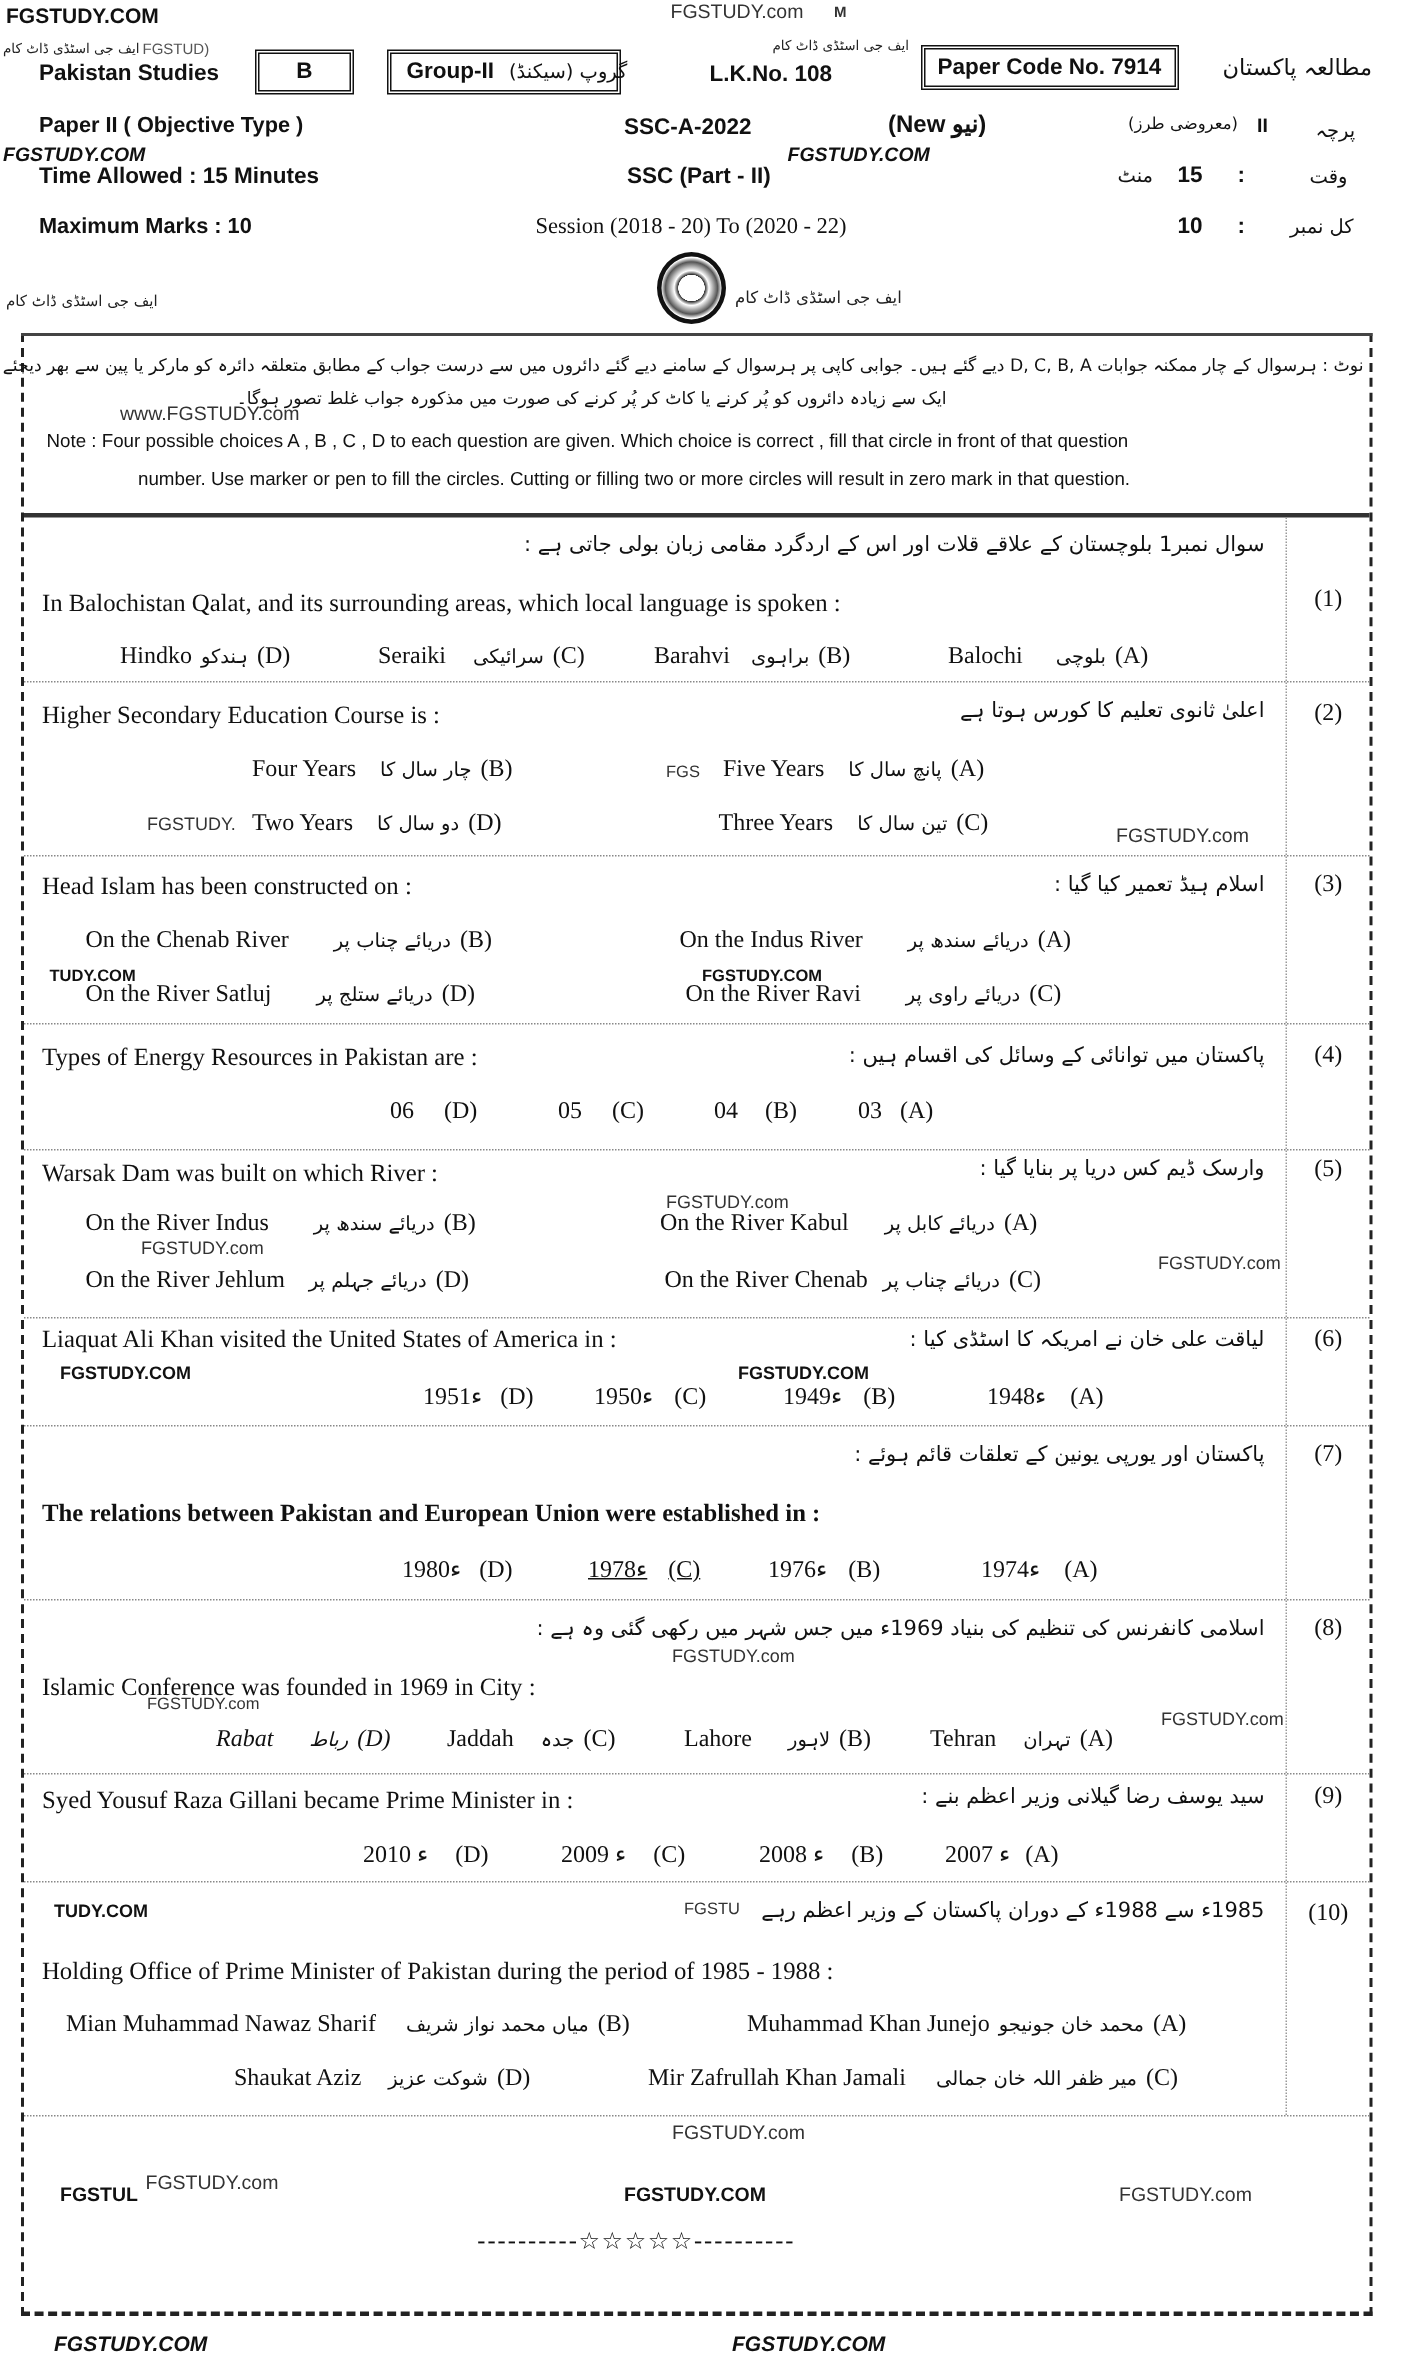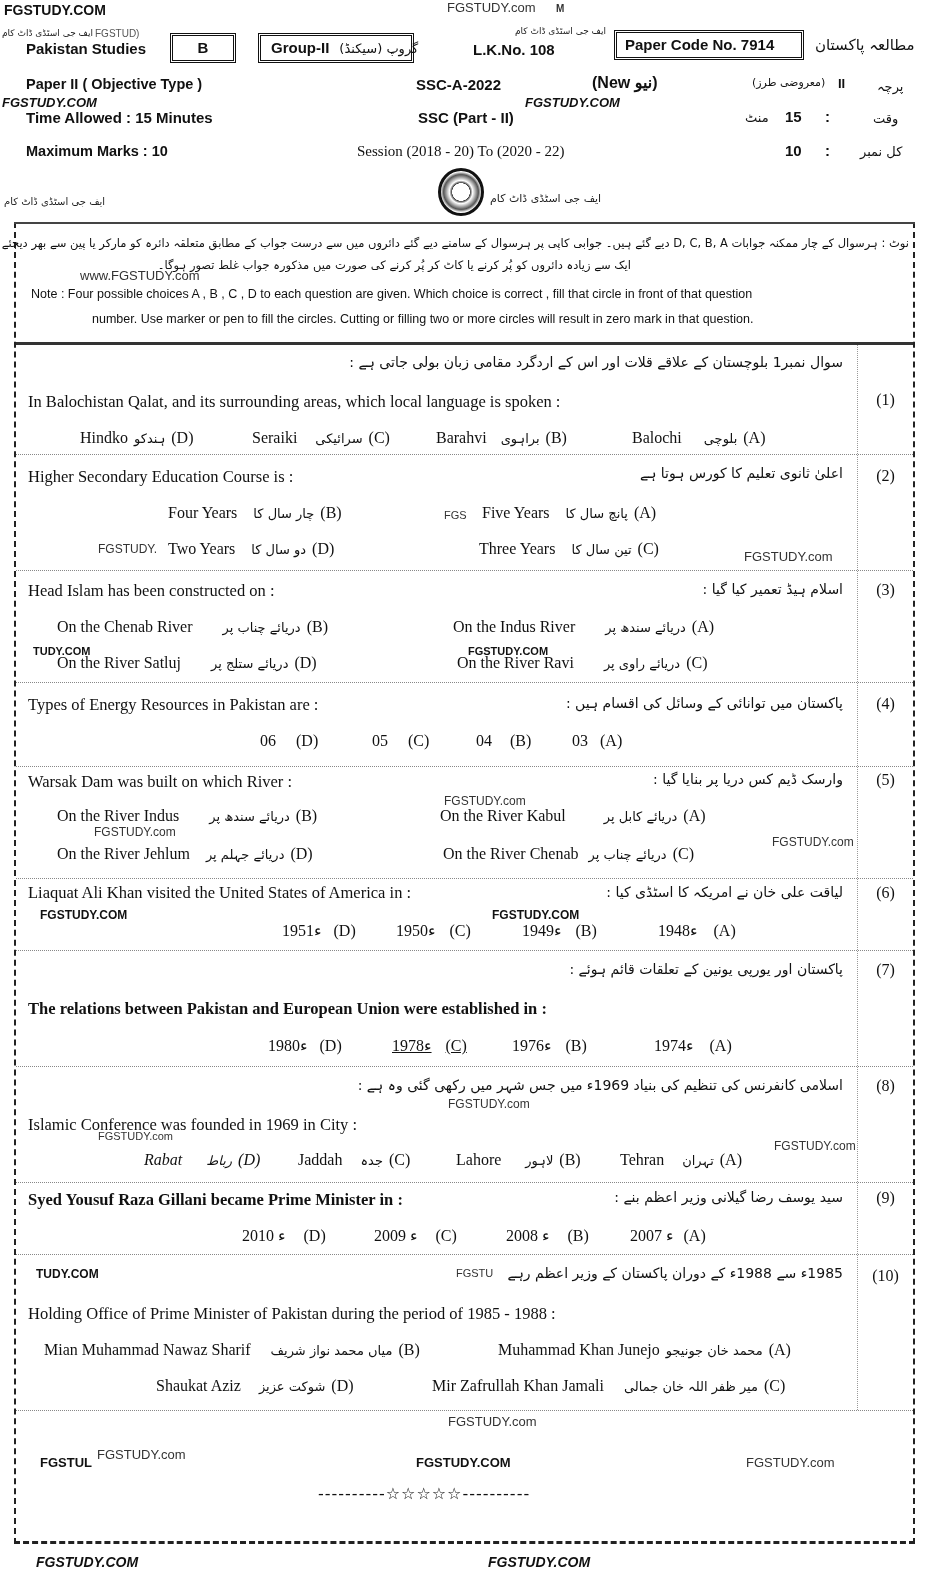--- a/index.html
+++ b/index.html
@@ -44,21 +44,21 @@
 <div class="abs wm-urdu" style="left:2px;top:28px;">ایف جی اسٹڈی ڈاٹ کام</div>
 <div class="abs wm" style="left:95px;top:28px;font-size:10px;color:#555;">FGSTUD)</div>
 <div class="abs hdr" style="left:26px;top:40px;">Pakistan Studies</div>
 <div class="abs boxed hdr" style="left:170px;top:33px;width:66px;height:30px;text-align:center;line-height:24px;">B</div>
 <div class="abs boxed" style="left:258px;top:33px;width:156px;height:30px;line-height:24px;padding-left:10px;">
   <span class="hdr">Group-II</span>
   <span class="hdr-ur" style="margin-left:6px;">(سیکنڈ) گروپ</span>
 </div>
 <div class="abs wm-urdu" style="left:515px;top:26px;">ایف جی اسٹڈی ڈاٹ کام</div>
 <div class="abs hdr" style="left:473px;top:41px;">L.K.No. 108</div>
-<div class="abs boxed hdr" style="left:614px;top:30px;width:190px;height:30px;line-height:24px;padding-left:8px;">Paper Code No. 7914</div>
+<div class="abs boxed hdr" style="left:614px;top:30px;width:172px;height:30px;line-height:24px;padding-left:8px;">Paper Code No. 7914</div>
 <div class="abs hdr-ur" style="left:815px;top:36px;font-size:15px;">مطالعہ پاکستان</div>
 
 <div class="abs hdr" style="left:26px;top:76px;font-size:14.5px;">Paper   II    ( Objective Type )</div>
 <div class="abs hdr" style="left:416px;top:76px;">SSC-A-2022</div>
 <div class="abs hdr" style="left:592px;top:73px;font-size:16px;">(New  نیو)</div>
 <div class="abs hdr-ur" style="left:752px;top:76px;font-size:11px;">(معروضی طرز)</div>
 <div class="abs hdr" style="left:838px;top:76px;font-size:13px;">II</div>
 <div class="abs hdr-ur" style="left:877px;top:79px;">پرچہ</div>
 
 <div class="abs italic bold sans" style="left:2px;top:95px;font-size:13px;">FGSTUDY.COM</div>
@@ -143,21 +143,21 @@
 </div>
 
 <div class="qblock" style="top:766px;height:112px;">
   <div class="qnum">
       <span style="position:absolute;top:4px;left:0;right:0;">(5)</span>
     </div>
   <div class="qur rtl" style="top:4px;">وارسک ڈیم کس دریا پر بنایا گیا  :</div>
   <div class="qen" style="top:5px;">Warsak Dam was built on which River   :</div>
   <div class="abs wm" style="left:428px;top:27px;font-size:12px;">FGSTUDY.com</div>
   <div class="opt" style="left:41px;top:40px;"><span class="l">On the River Indus</span><span class="u" style="margin-left:30px;">دریائے سندھ پر</span><span>(B)</span></div>
-  <div class="opt" style="left:424px;top:40px;"><span class="l">On the River Kabul</span><span class="u" style="margin-left:38px;">دریائے کابل پر</span><span>(A)</span></div>
+  <div class="opt" style="left:424px;top:40px;"><span class="l">On the River Kabul</span><span class="u" style="margin-left:24px;">دریائے کابل پر</span><span>(A)</span></div>
   <div class="abs wm" style="left:78px;top:58px;font-size:12px;">FGSTUDY.com</div>
   <div class="abs wm" style="left:756px;top:68px;font-size:12px;">FGSTUDY.com</div>
   <div class="opt" style="left:41px;top:78px;"><span class="l">On the River Jehlum</span><span class="u" style="margin-left:16px;">دریائے جہلم پر</span><span>(D)</span></div>
   <div class="opt" style="left:427px;top:78px;"><span class="l">On the River Chenab</span><span class="u" style="margin-left:10px;">دریائے چناب پر</span><span>(C)</span></div>
 </div>
 
 <div class="qblock" style="top:878px;height:72px;">
   <div class="qnum">
       <span style="position:absolute;top:5px;left:0;right:0;">(6)</span>
     </div>
@@ -196,21 +196,21 @@
   <div class="opt" style="left:282px;top:84px;"><span class="l">Jaddah</span><span class="u" style="margin-left:18px;">جدہ</span><span>(C)</span></div>
   <div class="opt" style="left:440px;top:84px;"><span class="l">Lahore</span><span class="u" style="margin-left:24px;">لاہور</span><span>(B)</span></div>
   <div class="opt" style="left:604px;top:84px;"><span class="l">Tehran</span><span class="u" style="margin-left:18px;">تہران</span><span>(A)</span></div>
 </div>
 
 <div class="qblock" style="top:1182px;height:72px;">
   <div class="qnum">
       <span style="position:absolute;top:6px;left:0;right:0;">(9)</span>
     </div>
   <div class="qur rtl" style="top:6px;">سید یوسف رضا گیلانی وزیر اعظم بنے  :</div>
-  <div class="qen" style="top:7px;font-weight:bold;">Syed Yousuf Raza Gillani became Prime Minister in   :</div>
+  <div class="qen" style="top:7px;">Syed Yousuf Raza Gillani became Prime Minister in   :</div>
   <div class="opt" style="left:226px;top:43px;"><span class="l">2010 ء</span><span style="margin-left:18px;">(D)</span></div>
   <div class="opt" style="left:358px;top:43px;"><span class="l">2009 ء</span><span style="margin-left:18px;">(C)</span></div>
   <div class="opt" style="left:490px;top:43px;"><span class="l">2008 ء</span><span style="margin-left:18px;">(B)</span></div>
   <div class="opt" style="left:614px;top:43px;"><span class="l">2007 ء</span><span style="margin-left:10px;">(A)</span></div>
 </div>
 
 <div class="qblock" style="top:1254px;height:156px;">
   <div class="qnum">
       <span style="position:absolute;top:12px;left:0;right:0;">(10)</span>
     </div>

